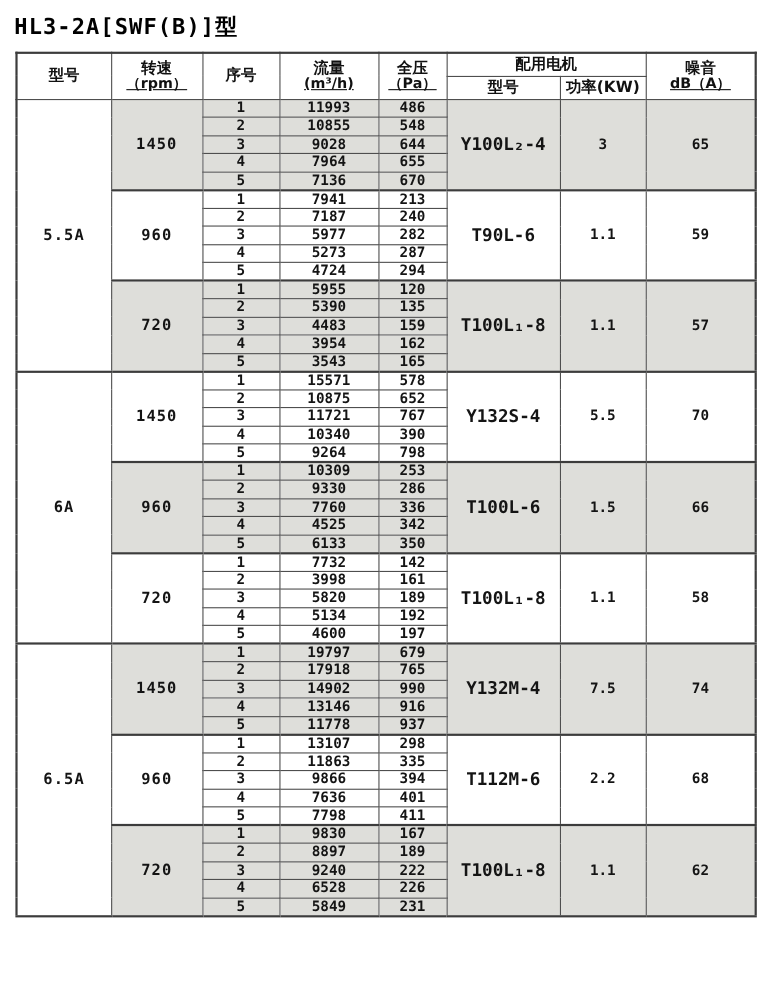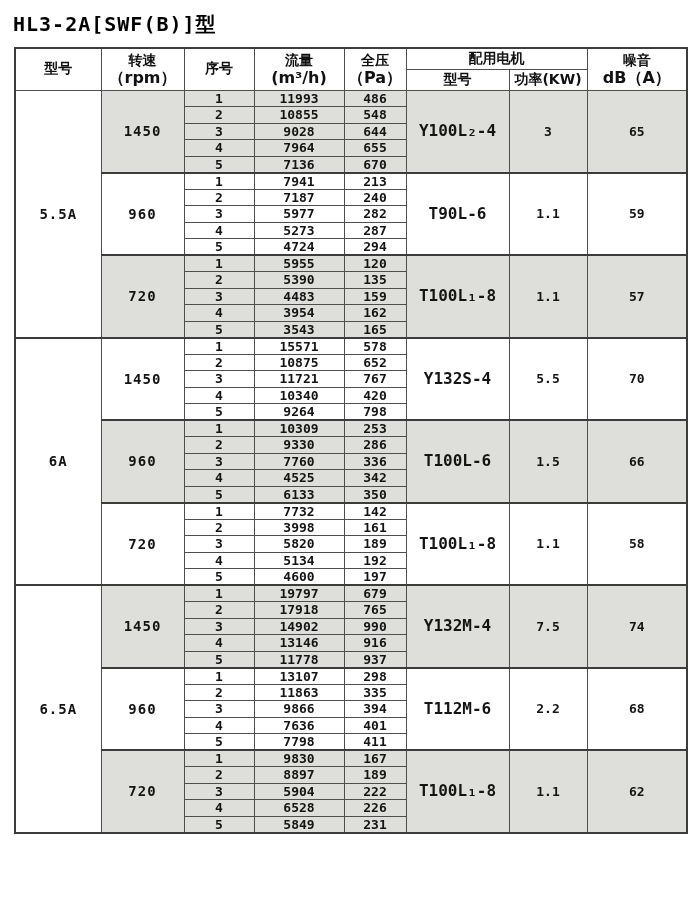--- a/index.html
+++ b/index.html
@@ -34,21 +34,21 @@
     overflow: hidden;
   }
   thead th {
     height: 21px;
     font-size: 14px;
     font-weight: bold;
     color: #111;
     background: #fff;
     border-bottom-width: 1px;
   }
-  thead .sub { font-size: 16px; font-weight: bold; line-height: 1.1; }
+  thead .sub { font-size: 13px; font-weight: bold; line-height: 1.1; text-decoration: underline; }
   thead .ln1 { line-height: 1.15; }
   tbody td {
     height: 16.5px;
     font-family: "DejaVu Sans Mono", monospace;
     font-size: 13px;
     font-weight: bold;
     color: #141414;
     line-height: 1;
   }
   td.model-cell, td.speed-cell {
@@ -208,21 +208,21 @@
           <td class="num">652</td>
         </tr>
         <tr>
           <td class="num">3</td>
           <td class="num">11721</td>
           <td class="num">767</td>
         </tr>
         <tr>
           <td class="num">4</td>
           <td class="num">10340</td>
-          <td class="num">420</td>
+          <td class="num">390</td>
         </tr>
         <tr>
           <td class="num bend">5</td>
           <td class="num bend">9264</td>
           <td class="num bend">798</td>
         </tr>
         <tr>
           <td class="speed-cell bend shaded" rowspan="5">960</td>
           <td class="num shaded">1</td>
           <td class="num shaded">10309</td>
@@ -348,21 +348,21 @@
           <td class="num bend shaded" rowspan="5">1.1</td>
           <td class="num bend shaded" rowspan="5">62</td>
         </tr>
         <tr>
           <td class="num shaded">2</td>
           <td class="num shaded">8897</td>
           <td class="num shaded">189</td>
         </tr>
         <tr>
           <td class="num shaded">3</td>
-          <td class="num shaded">5904</td>
+          <td class="num shaded">9240</td>
           <td class="num shaded">222</td>
         </tr>
         <tr>
           <td class="num shaded">4</td>
           <td class="num shaded">6528</td>
           <td class="num shaded">226</td>
         </tr>
         <tr>
           <td class="num shaded bend">5</td>
           <td class="num shaded bend">5849</td>

